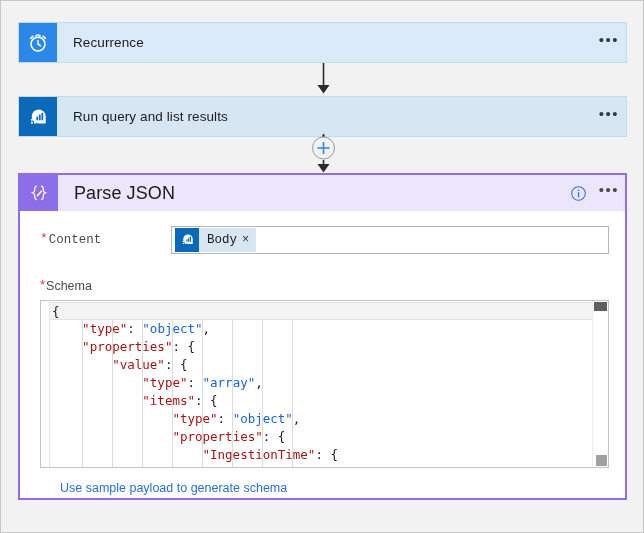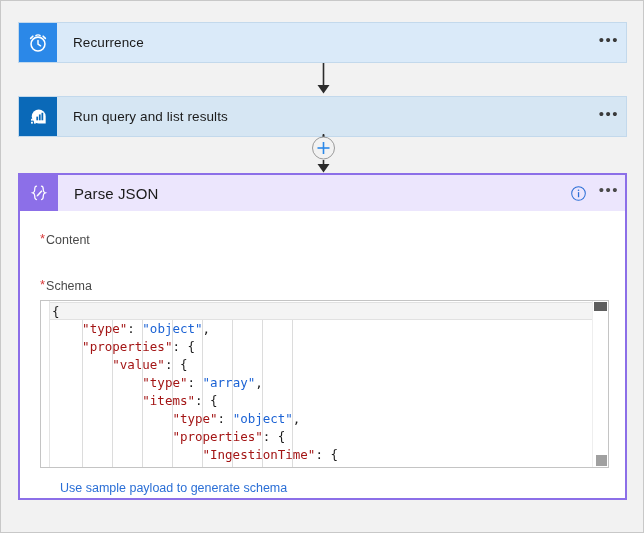--- a/index.html
+++ b/index.html
@@ -96,21 +96,21 @@
     border: 2px solid #8c6fe8;
     box-sizing: border-box;
   }
   #parsejson-header {
     height: 36px;
     background: #ece6fd;
     display: flex;
     align-items: stretch;
   }
   #parsejson-header .card-icon { background: #8c6fe8; width: 38px; min-width: 38px; }
-  #parsejson-header .card-title { font-size: 15px; }
+  #parsejson-header .card-title { font-size: 18px; }
   .header-info {
     width: 30px;
     display: flex;
     align-items: center;
     justify-content: center;
   }
   #parsejson-header .card-ellipsis { color: #4a4a4a; width: 32px; }
 
   .card-body {
     padding: 14px 16px 0 20px;
@@ -125,20 +125,21 @@
     color: #d93b3b;
     font-size: 13px;
     vertical-align: top;
     line-height: 13px;
     margin-right: 1px;
   }
 
   .content-row {
     display: flex;
     align-items: center;
+    font-family: Liberation Mono, monospace;
   }
   .content-label {
     width: 131px;
     min-width: 131px;
     padding-top: 7px;
   }
   .token-input {
     flex: 1;
     height: 28px;
     border: 1px solid #b7b7b7;
@@ -336,20 +337,37 @@
         </svg>
       </div>
       <div class="card-ellipsis">•••</div>
     </div>
 
     <div class="card-body">
 
       
       <div class="content-row">
         <div class="content-label field-label"><span class="req-star">*</span><span>Content</span></div>
+        <div class="token-input">
+          <div class="token">
+            <div class="token-icon">
+              <svg width="15" height="15" viewBox="0 0 24 24" aria-hidden="true">
+                <path d="M20.4 11.4 a7.6 7.6 0 1 0 -7.6 7.6 h7.6 Z" fill="#ffffff"></path>
+                <rect x="10.2" y="11.6" width="1.9" height="4.0" fill="#0a69b8"></rect>
+                <rect x="13.0" y="9.2" width="1.9" height="6.4" fill="#0a69b8"></rect>
+                <rect x="15.8" y="7.4" width="1.9" height="8.2" fill="#0a69b8"></rect>
+                <rect x="4.4" y="14.0" width="2.0" height="2.0" fill="#ffffff"></rect>
+                <rect x="4.4" y="17.2" width="2.0" height="2.0" fill="#ffffff"></rect>
+                <rect x="7.6" y="17.2" width="2.0" height="2.0" fill="#ffffff"></rect>
+              </svg>
+            </div>
+            <span class="token-text">Body</span>
+            <span class="token-close">×</span>
+          </div>
+        </div>
       </div>
 
       
       <div id="schema-label" class="field-label"><span class="req-star">*</span><span>Schema</span></div>
 
       <div class="editor-wrap">
         <div class="editor-gutter"></div>
         <div class="guides">
           <div class="guide" style="left:32px;"></div>
           <div class="guide" style="left:62px;"></div>

